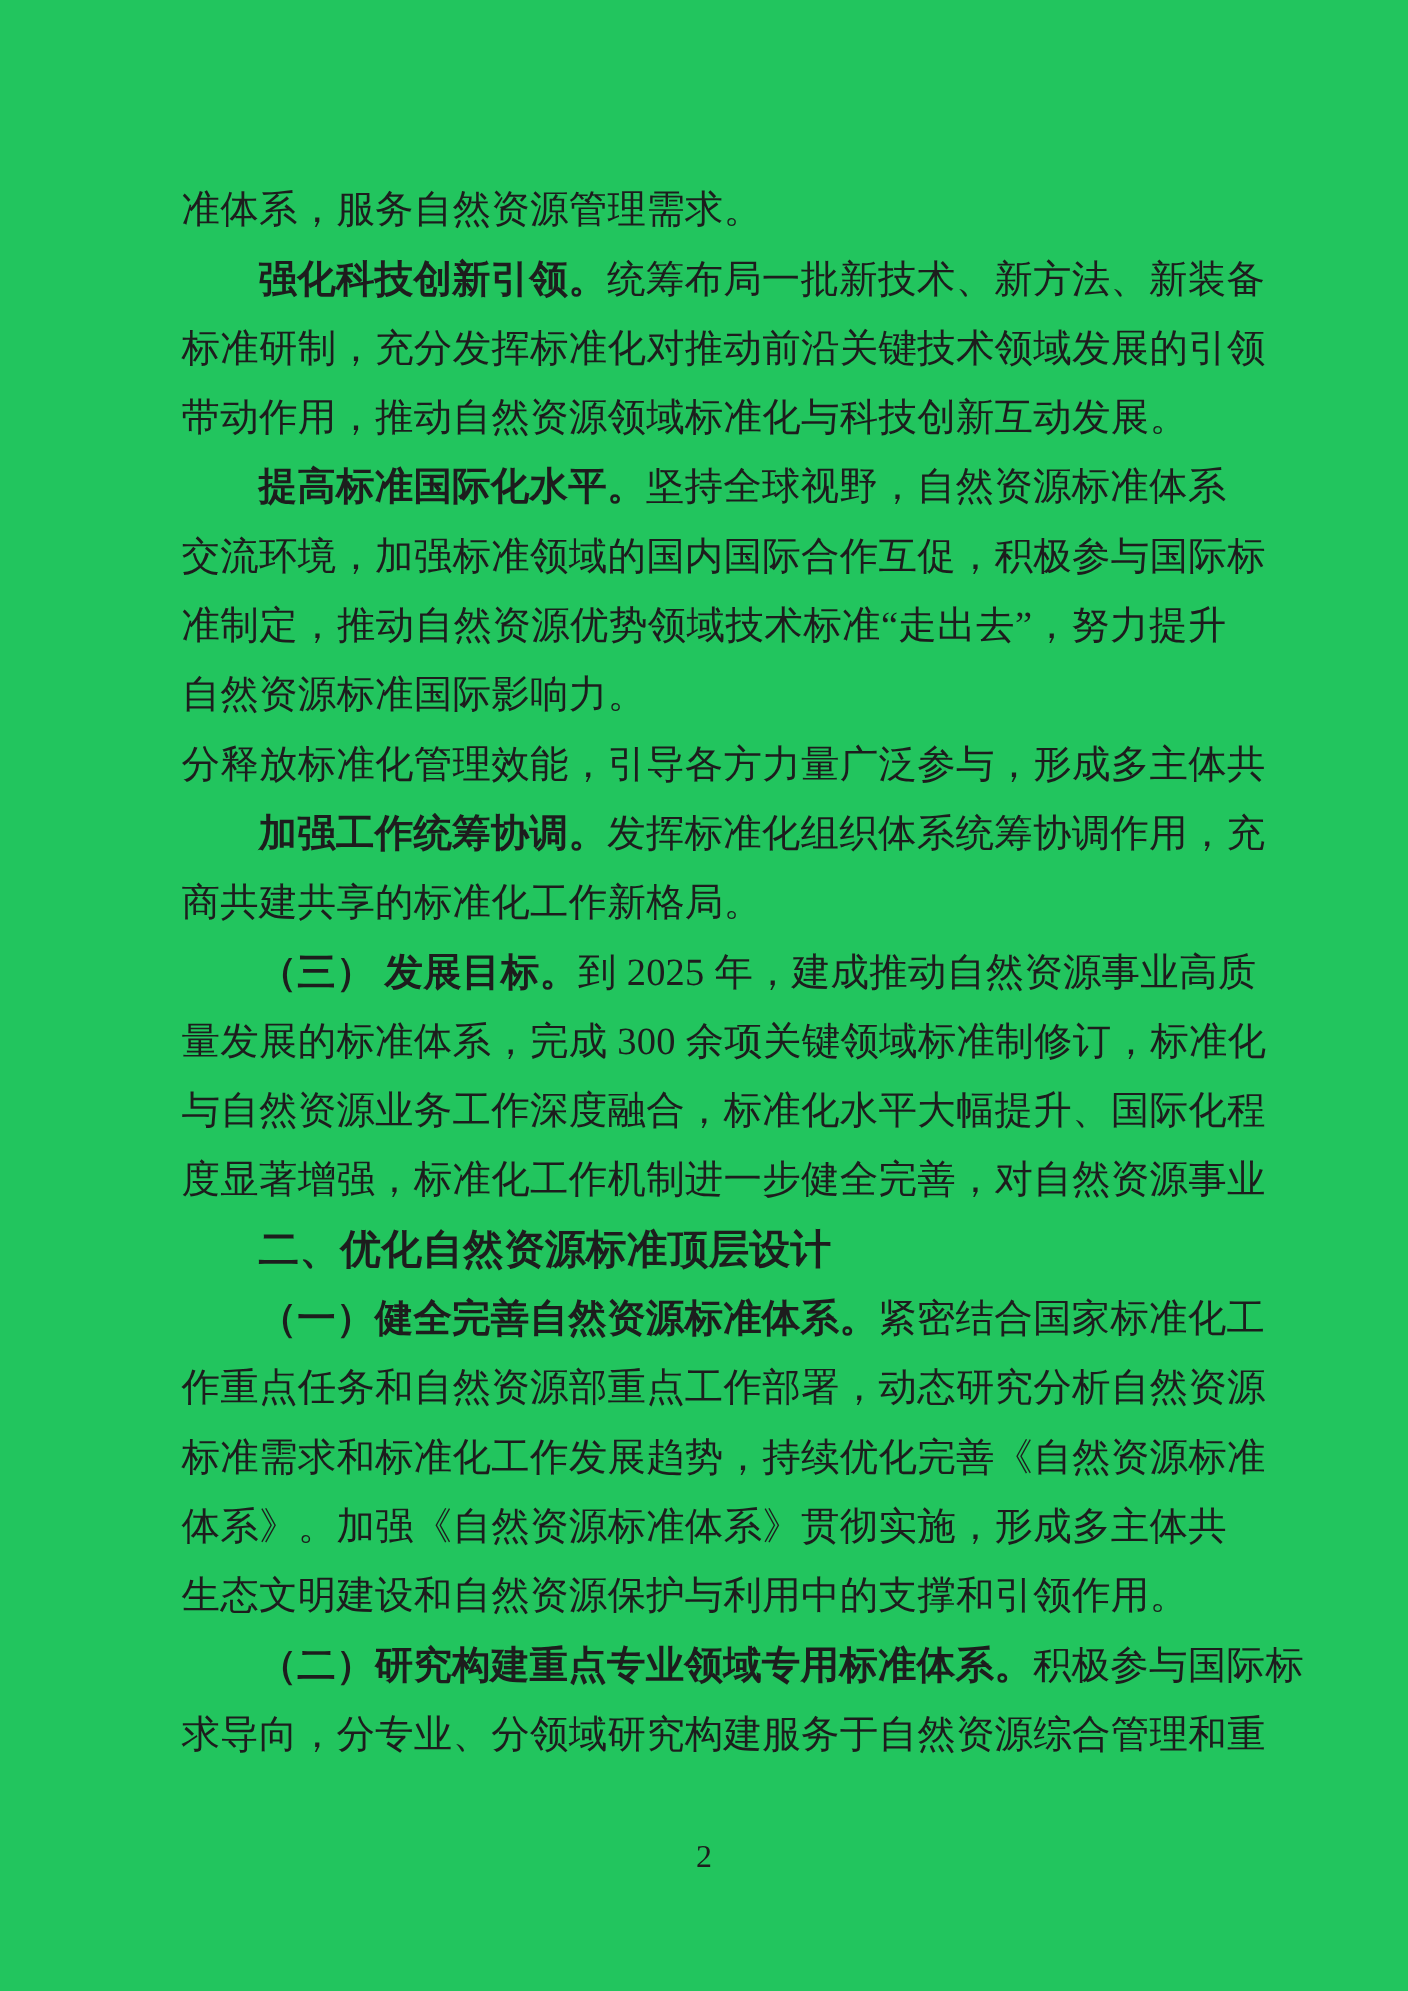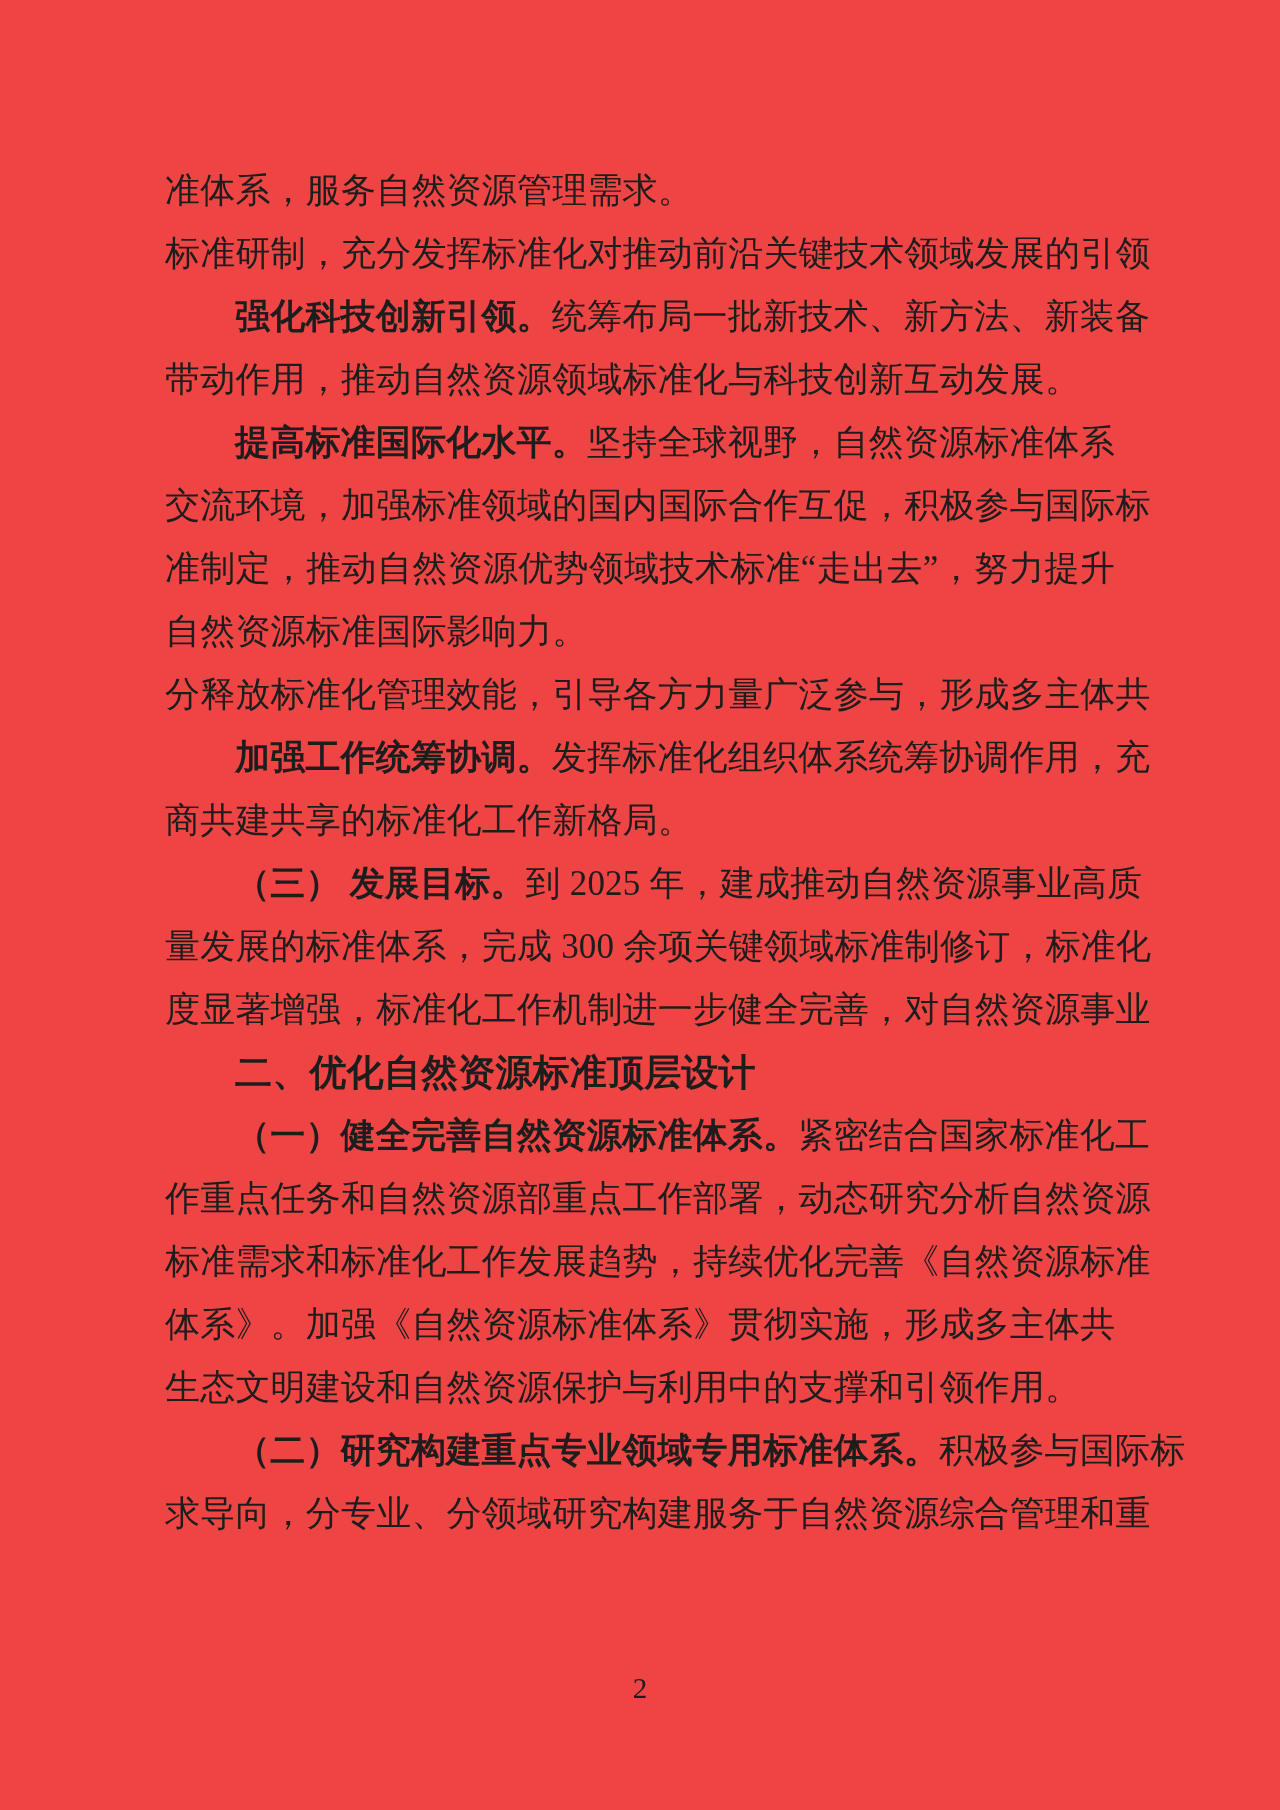--- a/index.html
+++ b/index.html
@@ -4,21 +4,21 @@
 <style>
   html, body {
     margin: 0;
     padding: 0;
     background: #e8e8e8;
   }
   .page {
     position: relative;
     width: 1280px;
     height: 1810px;
-    background: #ef4444;
+    background: #22c55e;
     margin: 0 auto;
     overflow: hidden;
     color: #1d1d1d;
     font-family: "Liberation Serif", "DejaVu Serif", serif;
   }
   .text-block {
     position: absolute;
     left: 165px;
     top: 159px;
     width: 950px;
@@ -61,35 +61,36 @@
   }
 </style>
 </head>
 <body>
 
 <div class="page">
   <div class="text-block">
 
     <div class="line end"><span>准体系，服务自然资源管理需求。</span></div>
 
+    <div class="line indent"><span class="lead">强化科技创新引领。</span><span>统筹布局一批新技术、新方法、新装备</span></div>
     <div class="line"><span>标准研制，充分发挥标准化对推动前沿关键技术领域发展的引领</span></div>
-    <div class="line indent"><span class="lead">强化科技创新引领。</span><span>统筹布局一批新技术、新方法、新装备</span></div>
     <div class="line end"><span>带动作用，推动自然资源领域标准化与科技创新互动发展。</span></div>
 
     <div class="line indent"><span class="lead">提高标准国际化水平。</span><span>坚持全球视野，自然资源标准体系</span></div>
     <div class="line"><span>交流环境，加强标准领域的国内国际合作互促，积极参与国际标</span></div>
     <div class="line"><span>准制定，推动自然资源优势领域技术标准“走出去”，努力提升</span></div>
     <div class="line end"><span>自然资源标准国际影响力。</span></div>
 
     <div class="line"><span>分释放标准化管理效能，引导各方力量广泛参与，形成多主体共</span></div>
     <div class="line indent"><span class="lead">加强工作统筹协调。</span><span>发挥标准化组织体系统筹协调作用，充</span></div>
     <div class="line end"><span>商共建共享的标准化工作新格局。</span></div>
 
     <div class="line indent"><span class="lead">（三） 发展目标。</span><span>到 2025 年，建成推动自然资源事业高质</span></div>
     <div class="line"><span>量发展的标准体系，完成 300 余项关键领域标准制修订，标准化</span></div>
+    <div class="line"><span>与自然资源业务工作深度融合，标准化水平大幅提升、国际化程</span></div>
     <div class="line"><span>度显著增强，标准化工作机制进一步健全完善，对自然资源事业</span></div>
 
     <div class="line indent heading"><span>二、优化自然资源标准顶层设计</span></div>
 
     <div class="line indent"><span class="lead">（一）健全完善自然资源标准体系。</span><span>紧密结合国家标准化工</span></div>
     <div class="line"><span>作重点任务和自然资源部重点工作部署，动态研究分析自然资源</span></div>
     <div class="line"><span>标准需求和标准化工作发展趋势，持续优化完善《自然资源标准</span></div>
     <div class="line"><span>体系》。加强《自然资源标准体系》贯彻实施，形成多主体共</span></div>
     <div class="line end"><span>生态文明建设和自然资源保护与利用中的支撑和引领作用。</span></div>
 

